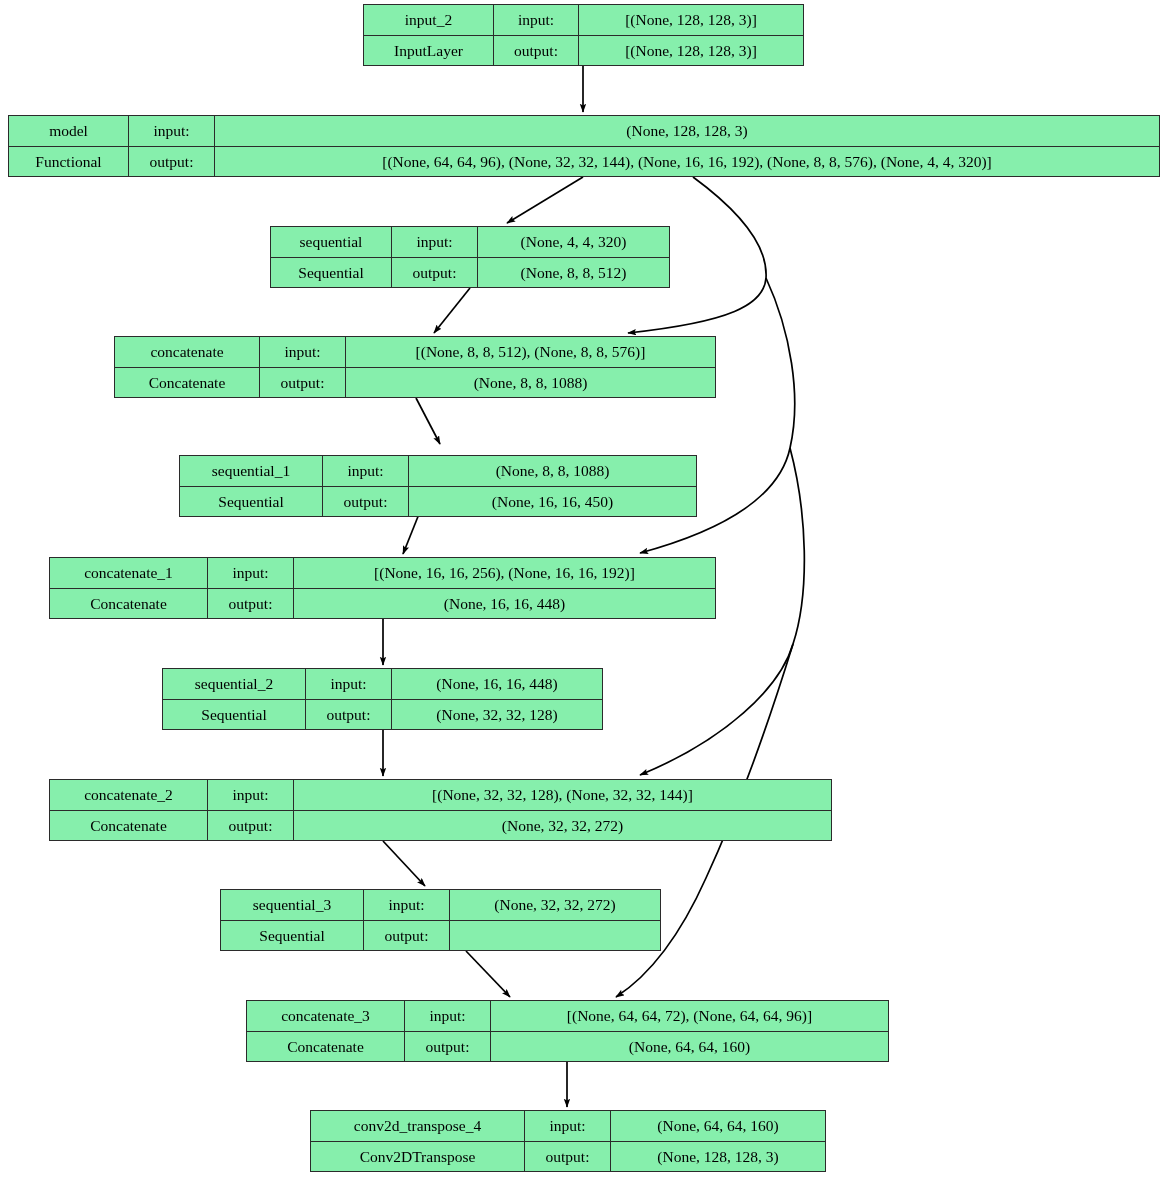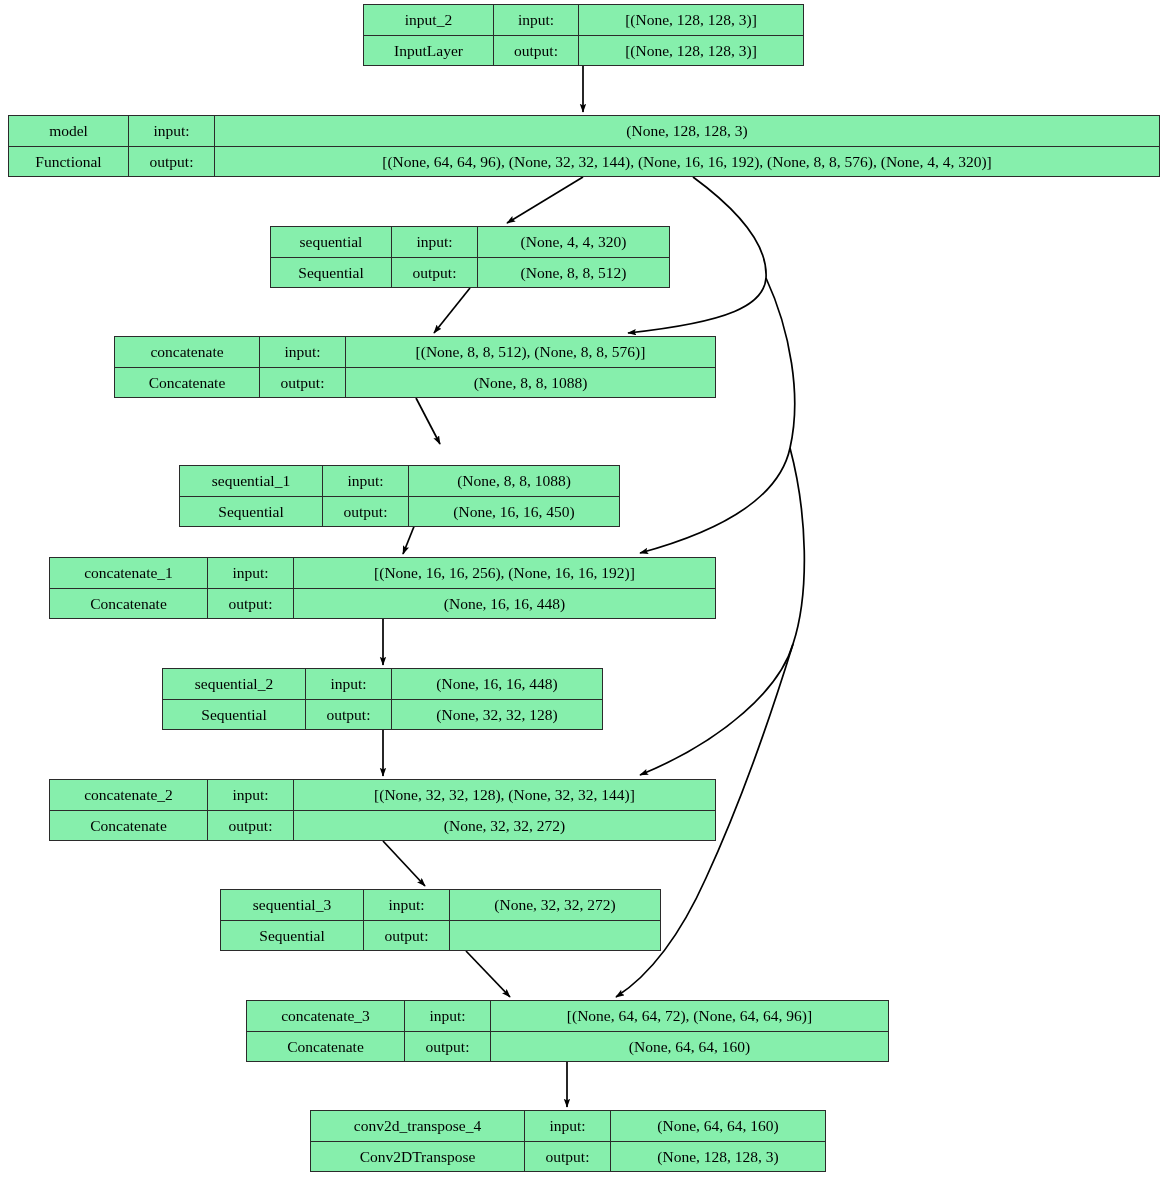--- a/index.html
+++ b/index.html
@@ -154,21 +154,21 @@
       <div class="cell c-io" style="width:86px;">input:</div>
       <div class="cell c-shape">[(None, 8, 8, 512), (None, 8, 8, 576)]</div>
     </div>
     <div class="node-row">
       <div class="cell c-name" style="width:145px;">Concatenate</div>
       <div class="cell c-io" style="width:86px;">output:</div>
       <div class="cell c-shape">(None, 8, 8, 1088)</div>
     </div>
   </div>
 
-  <div class="node" style="left:179px; top:465px; width:441px; height:62px;">
+  <div class="node" style="left:179px; top:455px; width:518px; height:62px;">
     <div class="node-row top">
       <div class="cell c-name" style="width:143px;">sequential_1</div>
       <div class="cell c-io" style="width:86px;">input:</div>
       <div class="cell c-shape">(None, 8, 8, 1088)</div>
     </div>
     <div class="node-row">
       <div class="cell c-name" style="width:143px;">Sequential</div>
       <div class="cell c-io" style="width:86px;">output:</div>
       <div class="cell c-shape">(None, 16, 16, 450)</div>
     </div>
@@ -193,21 +193,21 @@
       <div class="cell c-io" style="width:86px;">input:</div>
       <div class="cell c-shape">(None, 16, 16, 448)</div>
     </div>
     <div class="node-row">
       <div class="cell c-name" style="width:143px;">Sequential</div>
       <div class="cell c-io" style="width:86px;">output:</div>
       <div class="cell c-shape">(None, 32, 32, 128)</div>
     </div>
   </div>
 
-  <div class="node" style="left:49px; top:779px; width:667px; height:62px;">
+  <div class="node" style="left:49px; top:779px; width:783px; height:62px;">
     <div class="node-row top">
       <div class="cell c-name" style="width:158px;">concatenate_2</div>
       <div class="cell c-io" style="width:86px;">input:</div>
       <div class="cell c-shape">[(None, 32, 32, 128), (None, 32, 32, 144)]</div>
     </div>
     <div class="node-row">
       <div class="cell c-name" style="width:158px;">Concatenate</div>
       <div class="cell c-io" style="width:86px;">output:</div>
       <div class="cell c-shape">(None, 32, 32, 272)</div>
     </div>

